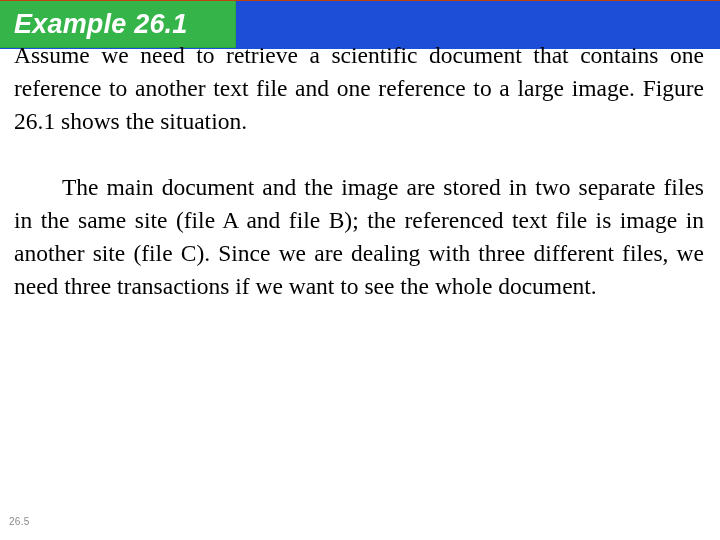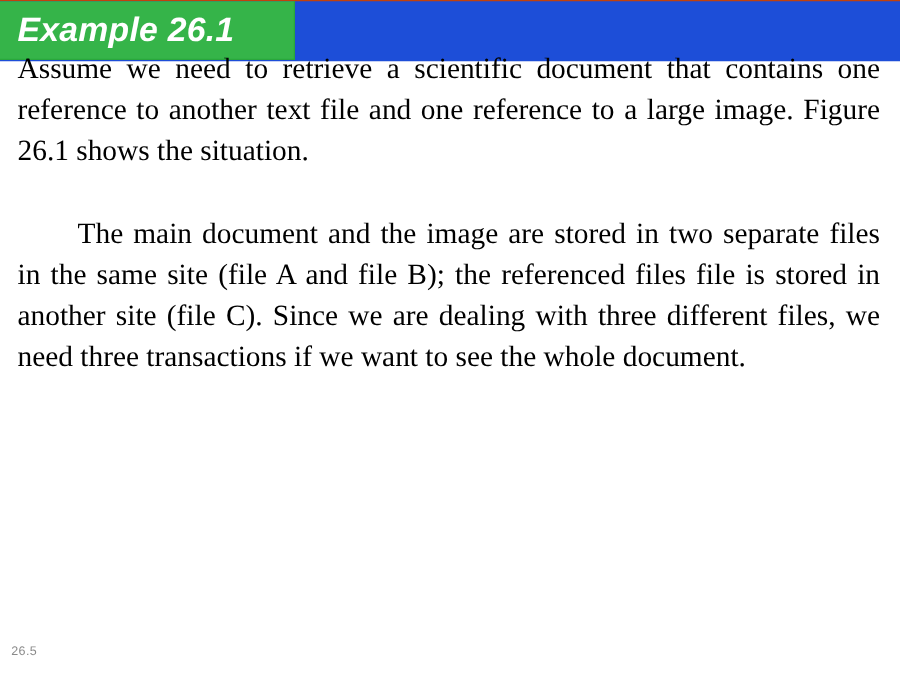--- a/index.html
+++ b/index.html
@@ -99,18 +99,18 @@
 
 <div class="slide">
 
   <div class="title-band">
     <div class="title-box"></div>
     <div class="title-text">Example 26.1</div>
   </div>
 
   <div class="body-area">
     <p class="para first">Assume we need to retrieve a scientific document that contains one reference to another text file and one reference to a large image. Figure 26.1 shows the situation.</p>
-    <p class="para second">The main document and the image are stored in two separate files in the same site (file A and file B); the referenced files file is stored in another site (file C). Since we are dealing with three different files, we need three transactions if we want to see the whole document.</p>
+    <p class="para second">The main document and the image are stored in two separate files in the same site (file A and file B); the referenced text file is image in another site (file C). Since we are dealing with three different files, we need three transactions if we want to see the whole document.</p>
   </div>
 
   <div class="page-number">26.5</div>
 
 </div>
 
 </body></html>

